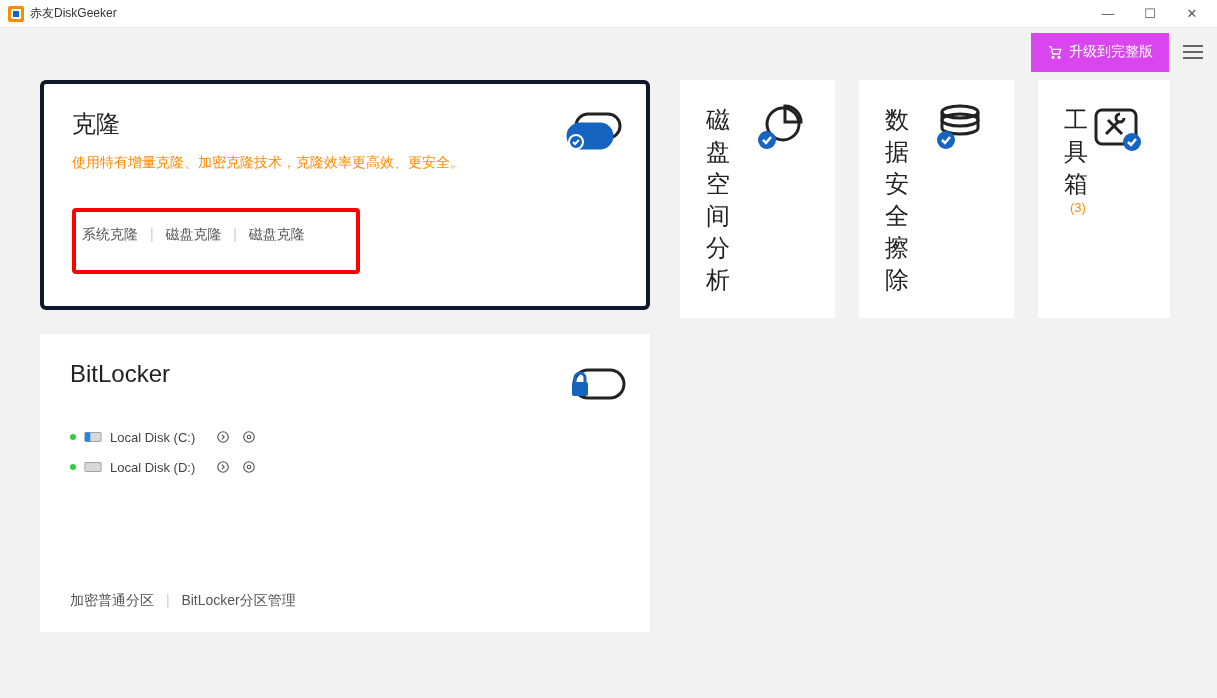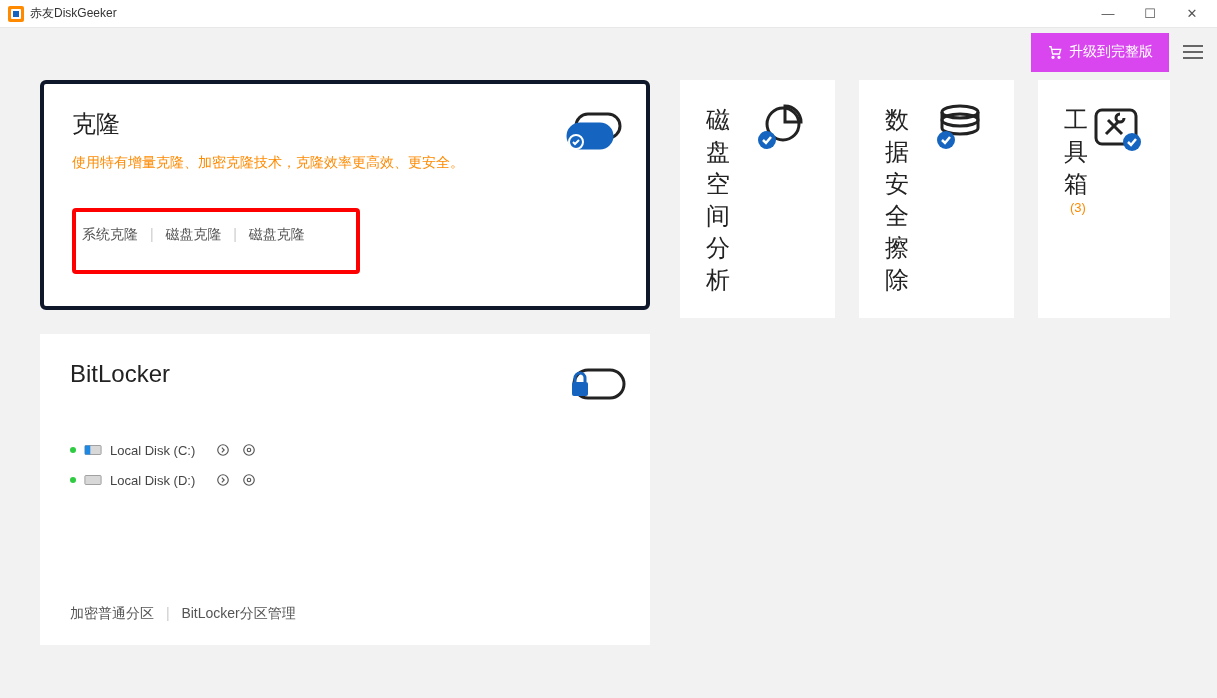--- a/index.html
+++ b/index.html
@@ -84,21 +84,21 @@
   display: inline-block;
   width: 288px;
 }
 .inner-box .card-links { margin-top: 0; }
 
 
 .card-sm .card-links { margin-top: 78px; }
 .card-sm2 .card-links { margin-top: 18px; }
 
 
-.disk-list { margin-top: 31px; }
+.disk-list { margin-top: 18px; }
 .disk-row { display: flex; align-items: center; gap: 8px; font-size: 13px; color: #444; padding: 6px 0; }
 .dot { width: 6px; height: 6px; border-radius: 50%; background: #2ecc40; flex-shrink: 0; }
 .dimg { width: 18px; height: 14px; display: inline-flex; align-items: center; justify-content: center; }
 .disk-label { min-width: 96px; }
 .disk-act { width: 18px; height: 18px; display: inline-flex; align-items: center; justify-content: center; cursor: pointer; color: #666; }
 
 .badge { color: #ff8a00; font-size: 13px; margin-left: 6px; vertical-align: super; }
 
 
 svg { display: block; }

